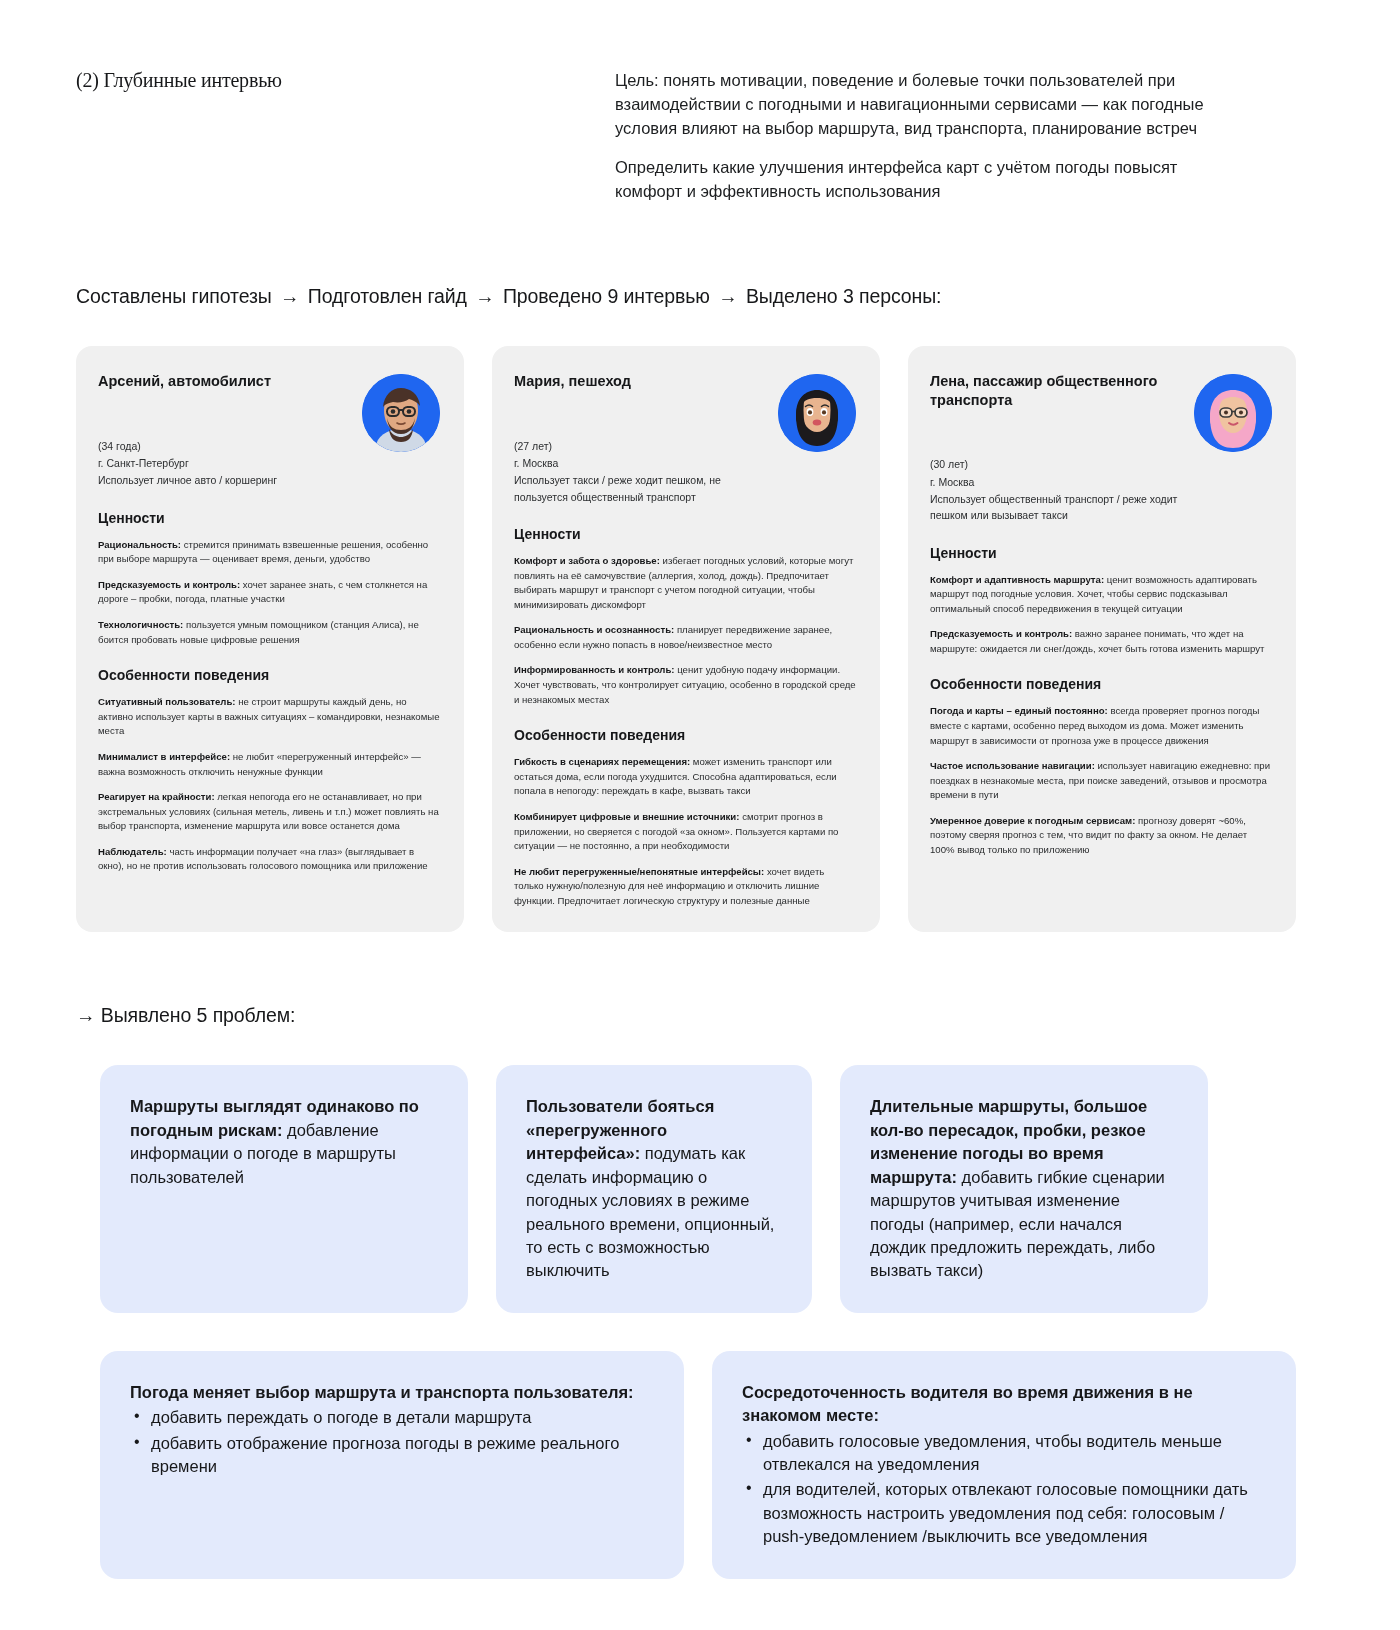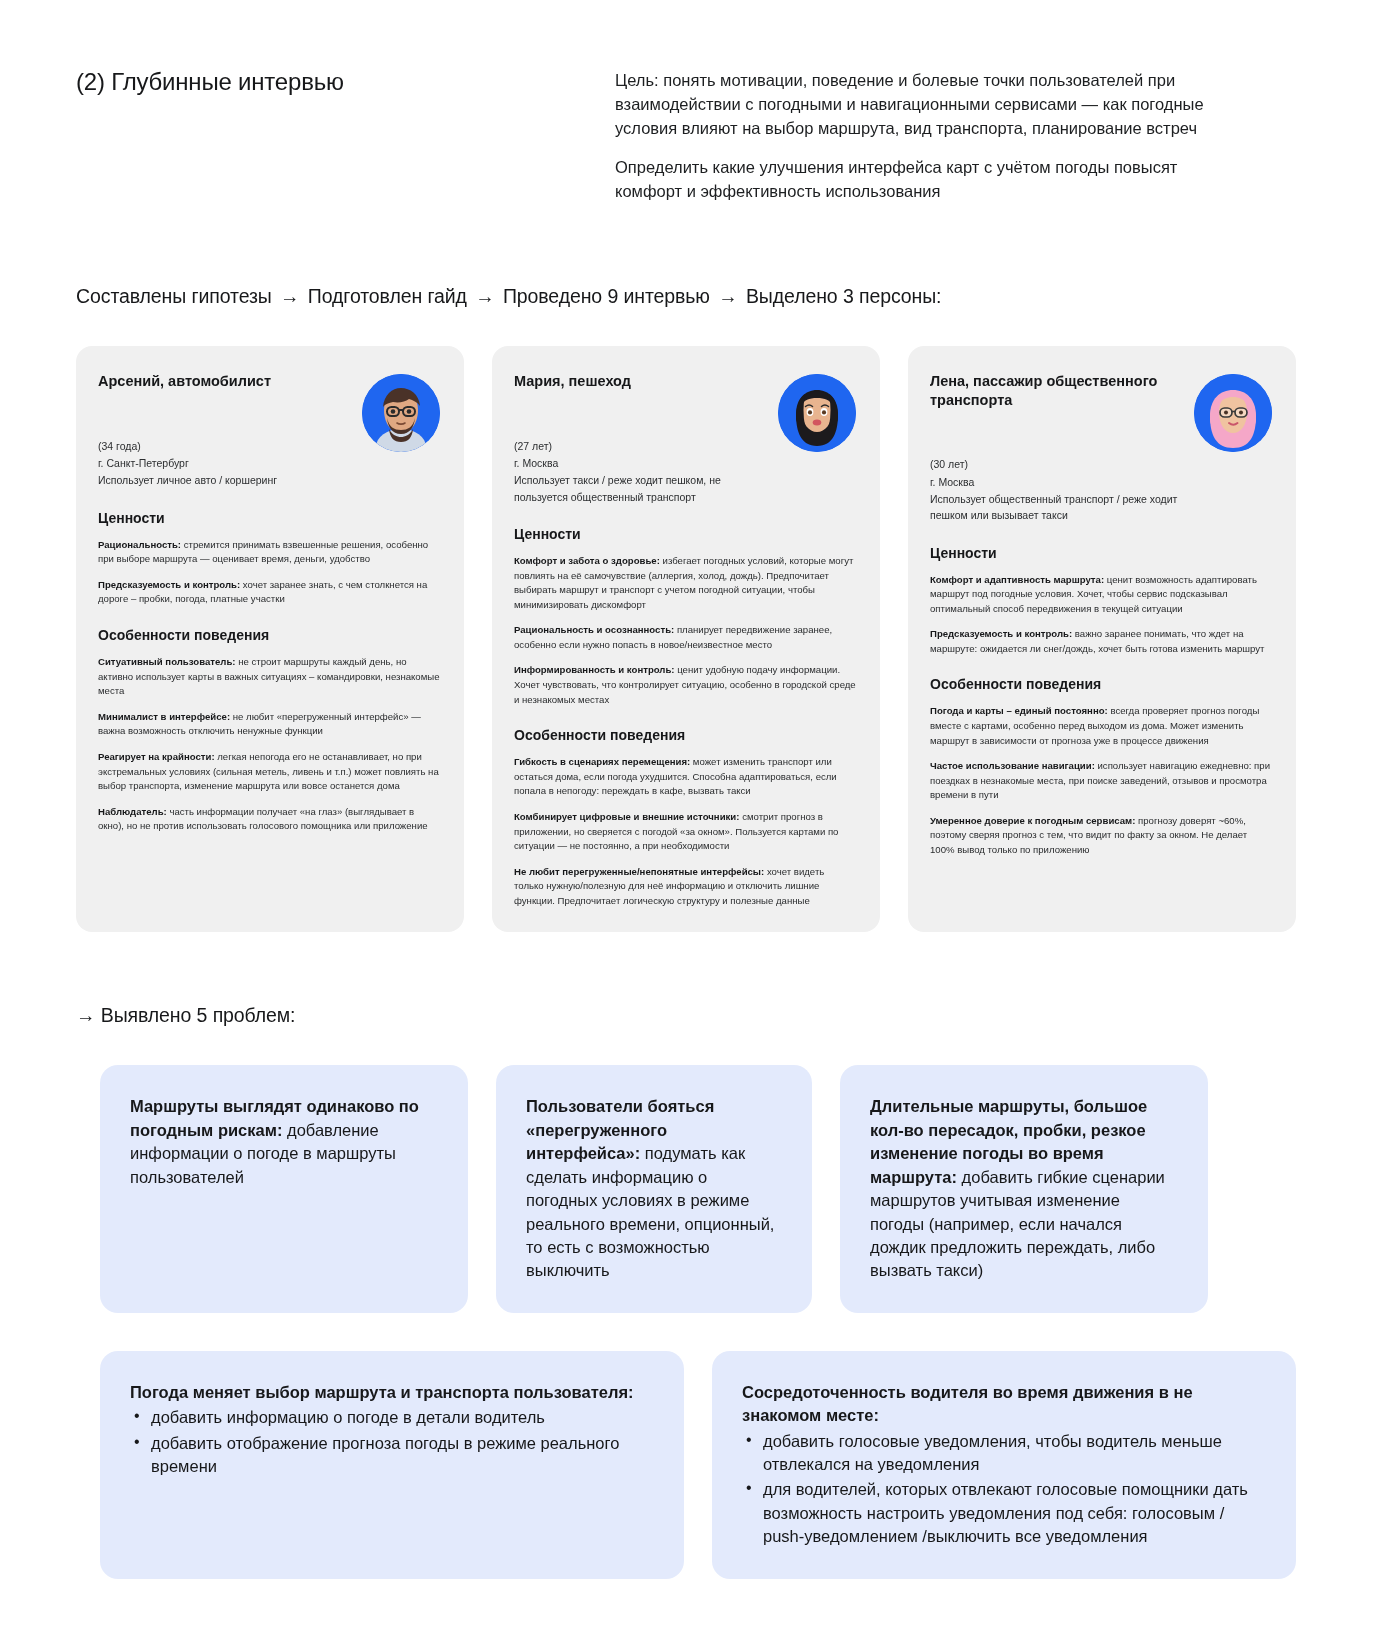--- a/index.html
+++ b/index.html
@@ -20,25 +20,26 @@
   }
 
   
   .header {
     display: flex;
     align-items: flex-start;
     padding: 68px 0 0 0;
   }
   .title-col { width: 615px; padding-left: 76px; }
   .page-title {
-    font-size: 24px;
+    font-size: 20px;
     font-weight: 400;
     letter-spacing: -0.2px;
     color: #17181a;
     line-height: 1.2;
+    font-family: Liberation Serif, serif;
   }
   .goal-col { width: 700px; padding-right: 90px; }
   .goal-para {
     font-size: 16.5px;
     line-height: 1.46;
     color: #1d1f21;
     font-weight: 400;
   }
   .goal-para + .goal-para { margin-top: 15px; }
 
@@ -228,20 +229,21 @@
             <circle cx="31" cy="37.5" r="2.3" fill="#2b2b2b"></circle>
             <circle cx="47" cy="37.5" r="2.3" fill="#2b2b2b"></circle>
             <path d="M35 49c2 1.5 6 1.5 8 0" stroke="#7a4a34" stroke-width="1.6" fill="none" stroke-linecap="round"></path>
           </svg>
         </div>
       </div>
 
       <div class="section-title">Ценности</div>
       <div class="trait"><b>Рациональность:</b><span> стремится принимать взвешенные решения, особенно при выборе маршрута — оценивает время, деньги, удобство</span></div>
       <div class="trait"><b>Предсказуемость и контроль:</b><span> хочет заранее знать, с чем столкнется на дороге – пробки, погода, платные участки</span></div>
+      <div class="trait"><b>Технологичность:</b><span> пользуется умным помощником (станция Алиса), не боится пробовать новые цифровые решения</span></div>
 
       <div class="section-title">Особенности поведения</div>
       <div class="trait"><b>Ситуативный пользователь:</b><span> не строит маршруты каждый день, но активно использует карты в важных ситуациях – командировки, незнакомые места</span></div>
       <div class="trait"><b>Минималист в интерфейсе:</b><span> не любит «перегруженный интерфейс» — важна возможность отключить ненужные функции</span></div>
       <div class="trait"><b>Реагирует на крайности:</b><span> легкая непогода его не останавливает, но при экстремальных условиях (сильная метель, ливень и т.п.) может повлиять на выбор транспорта, изменение маршрута или вовсе останется дома</span></div>
       <div class="trait"><b>Наблюдатель:</b><span> часть информации получает «на глаз» (выглядывает в окно), но не против использовать голосового помощника или приложение</span></div>
     </div>
 
     <div class="persona-card card-2">
       <div class="persona-head">
@@ -344,21 +346,21 @@
       </div>
     </div>
   </div>
 
   <div class="problem-row">
     <div class="problem-card pc-4">
       <div class="problem-text">
         <b>Погода меняет выбор маршрута и транспорта пользователя:</b>
       </div>
       <ul class="bullets">
-        <li>добавить информацию о погоде в детали водитель</li>
+        <li>добавить переждать о погоде в детали маршрута</li>
         <li>добавить отображение прогноза погоды в режиме реального времени</li>
       </ul>
     </div>
     <div class="problem-card pc-5">
       <div class="problem-text">
         <b>Сосредоточенность водителя во время движения в не знакомом месте:</b>
       </div>
       <ul class="bullets">
         <li>добавить голосовые уведомления, чтобы водитель меньше отвлекался на уведомления</li>
         <li>для водителей, которых отвлекают голосовые помощники дать возможность настроить уведомления под себя: голосовым / push-уведомлением /выключить все уведомления</li>

